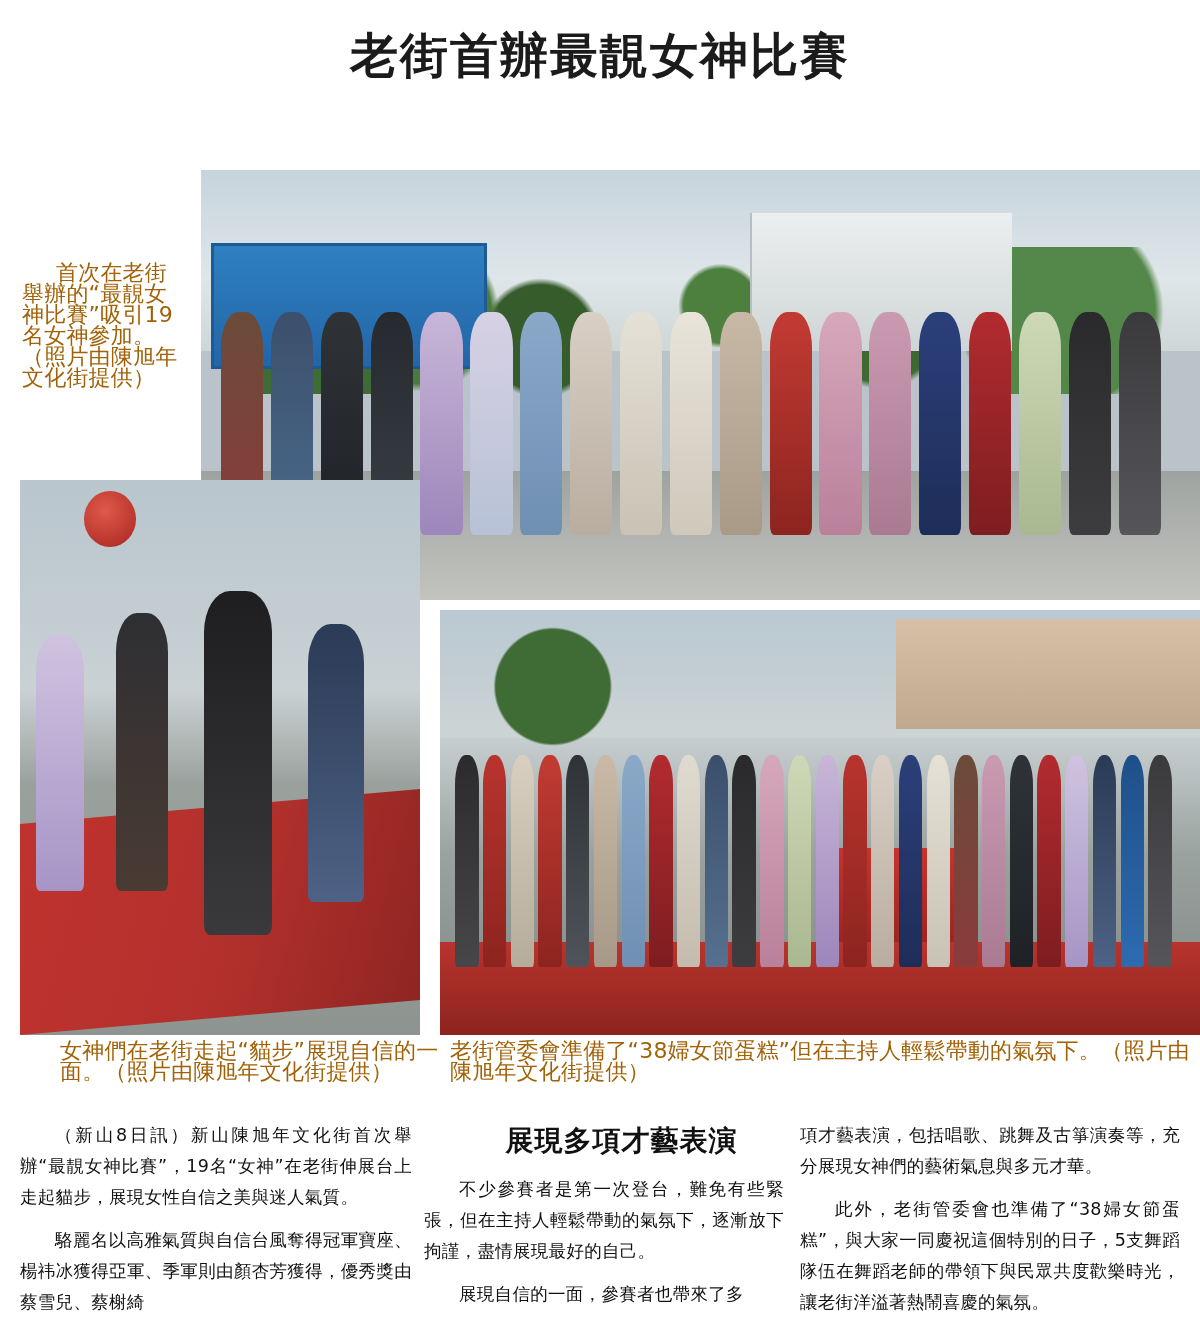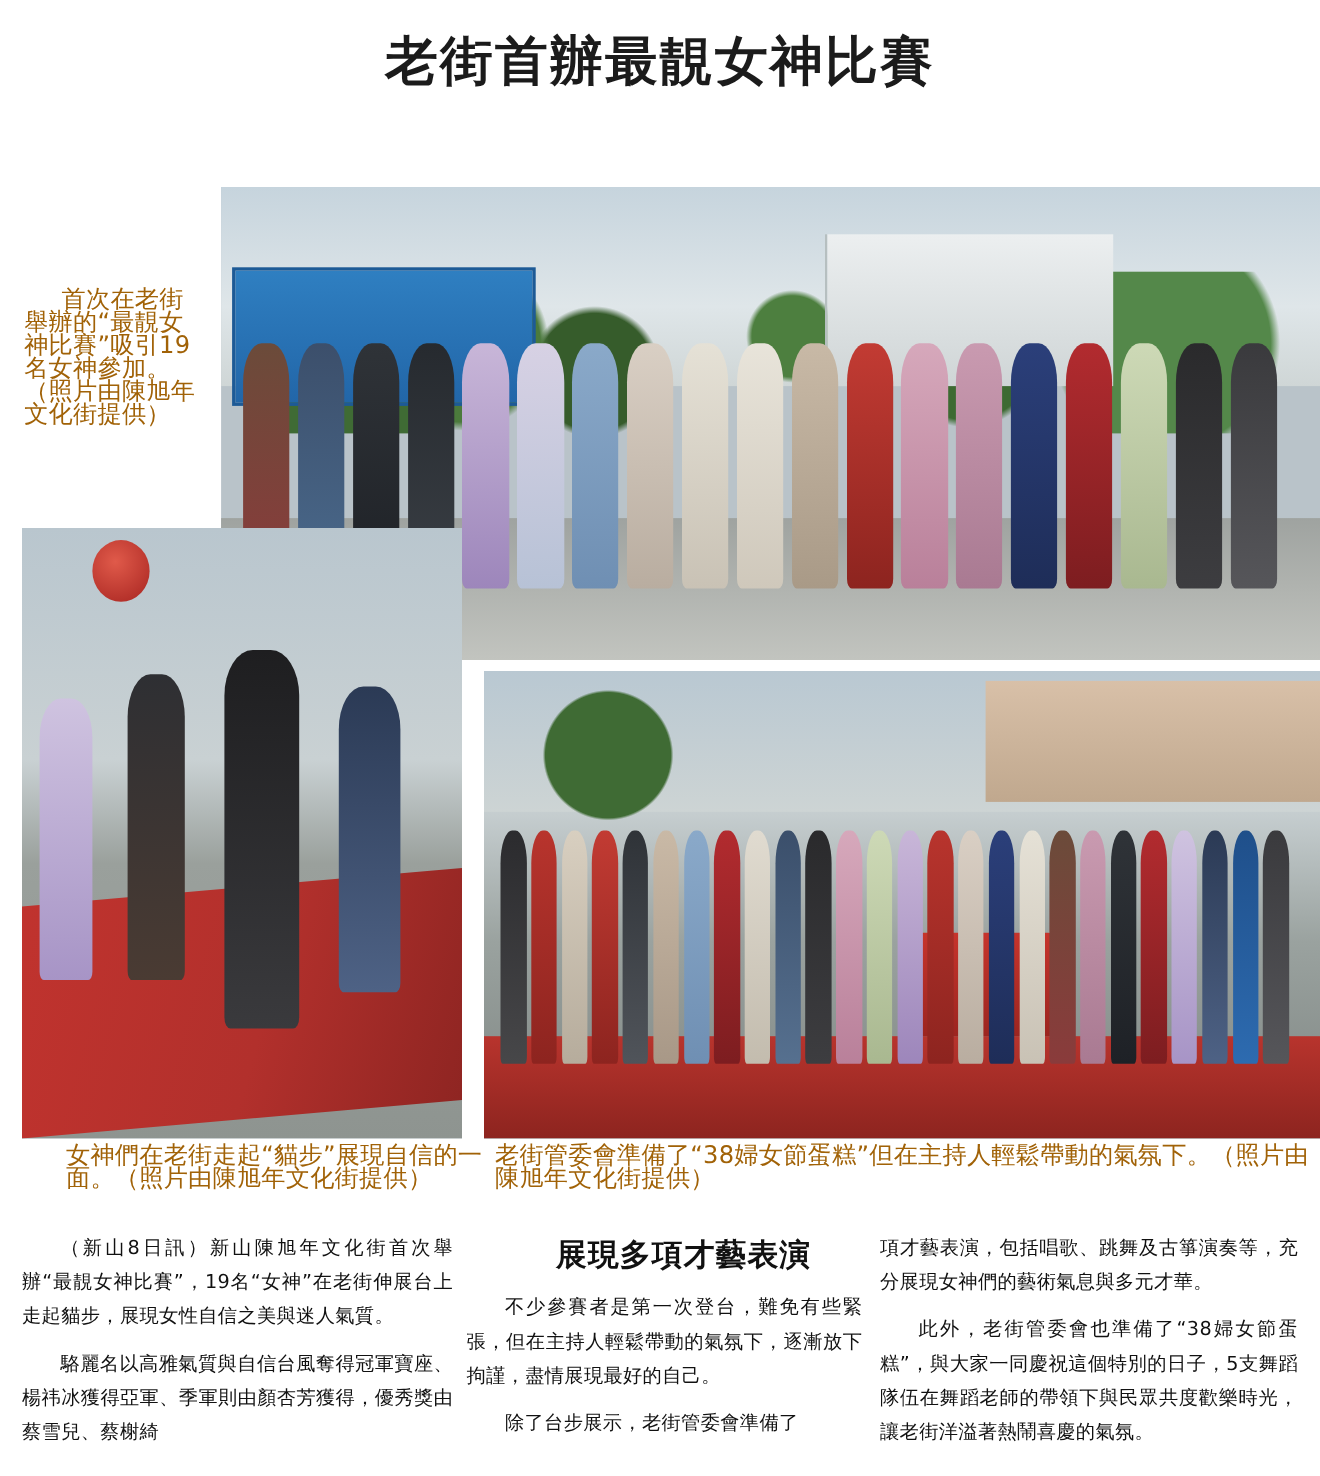--- a/index.html
+++ b/index.html
@@ -309,19 +309,19 @@
 <div class="caption" id="cap-right">老街管委會準備了“38婦女節蛋糕”但在主持人輕鬆帶動的氣氛下。（照片由陳旭年文化街提供）</div>
 
 <div class="col" id="col-1">
   <p>（新山8日訊）新山陳旭年文化街首次舉辦“最靚女神比賽”，19名“女神”在老街伸展台上走起貓步，展現女性自信之美與迷人氣質。</p>
   <p>駱麗名以高雅氣質與自信台風奪得冠軍寶座、楊祎冰獲得亞軍、季軍則由顏杏芳獲得，優秀獎由蔡雪兒、蔡榭綺</p>
 </div>
 
 <div class="col" id="col-2">
   <p class="subhead">展現多項才藝表演</p>
   <p>不少參賽者是第一次登台，難免有些緊張，但在主持人輕鬆帶動的氣氛下，逐漸放下拘謹，盡情展現最好的自己。</p>
-  <p>除了台步展示，老街管委會準備了</p>
+  <p>展現自信的一面，參賽者也帶來了多</p>
 </div>
 
 <div class="col" id="col-3">
   <p style="text-indent:0;">項才藝表演，包括唱歌、跳舞及古箏演奏等，充分展現女神們的藝術氣息與多元才華。</p>
   <p>此外，老街管委會也準備了“38婦女節蛋糕”，與大家一同慶祝這個特別的日子，5支舞蹈隊伍在舞蹈老師的帶領下與民眾共度歡樂時光，讓老街洋溢著熱鬧喜慶的氣氛。</p>
 </div>
 
 </body></html>

